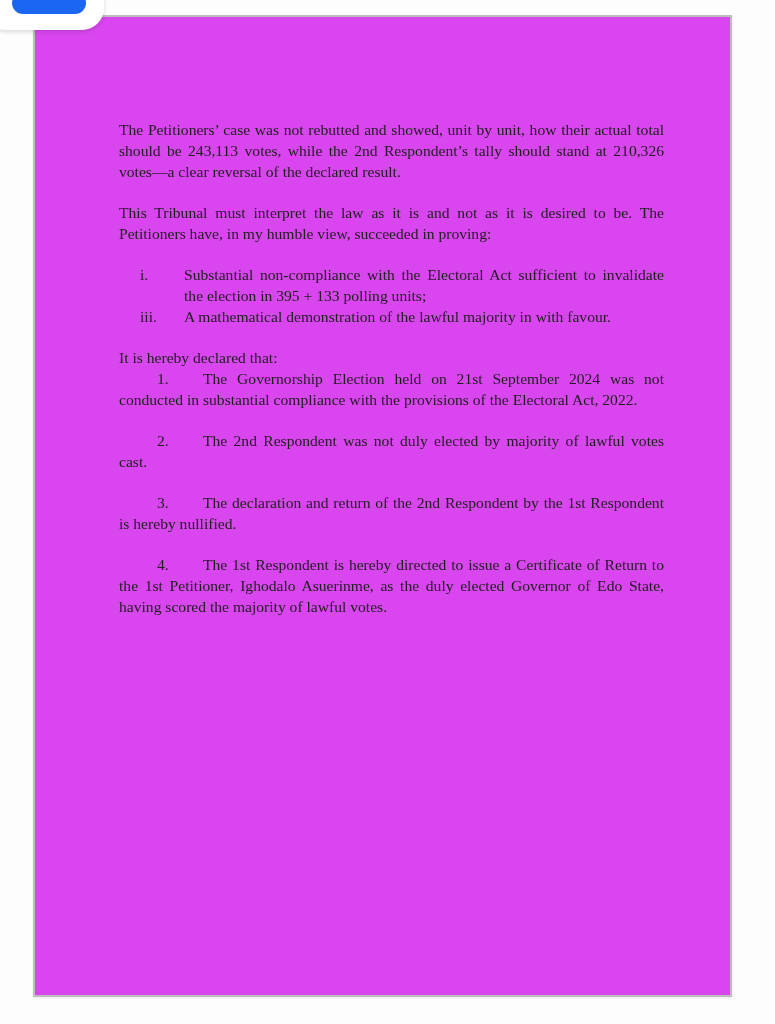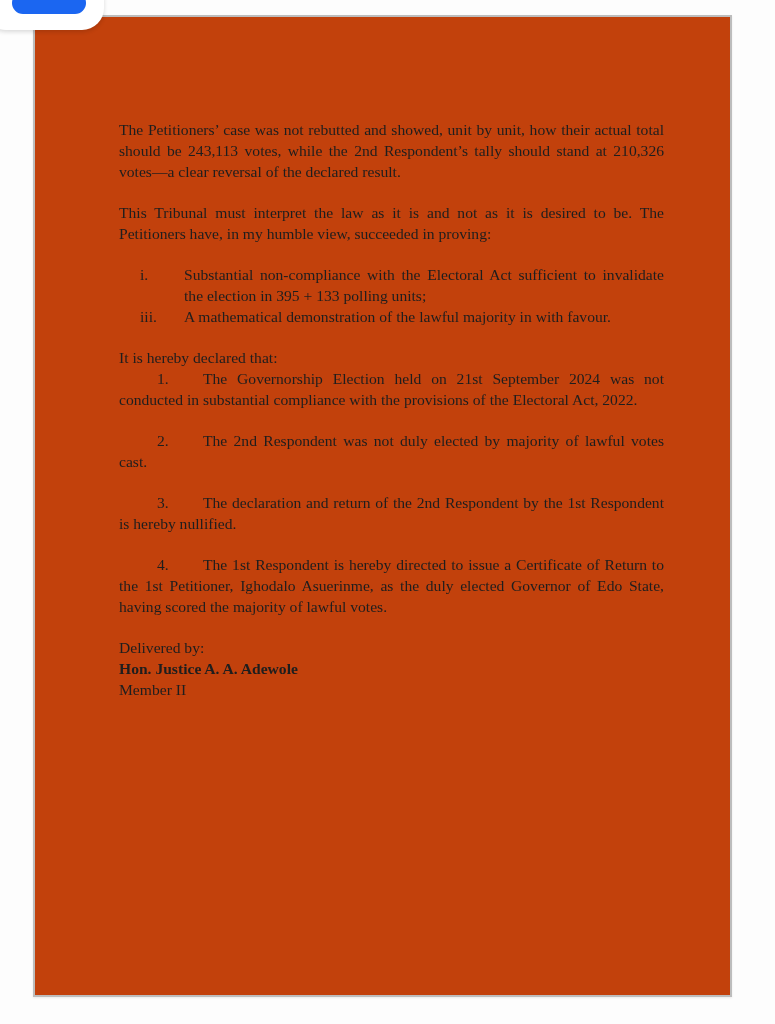--- a/index.html
+++ b/index.html
@@ -10,21 +10,21 @@
     overflow: hidden;
     position: relative;
   }
   .canvas { position: relative; width: 775px; height: 1024px; }
 
   
   .page {
     position: absolute;
     left: 33px; top: 15px;
     width: 699px; height: 982px;
-    background: #c2410c;
+    background: #d946ef;
     border: 2px solid #bdbdbd;
     box-sizing: border-box;
     box-shadow: 0 1px 2px rgba(0,0,0,0.08);
   }
 
   .doc-text {
     position: absolute;
     left: 84px; top: 102px;
     width: 545px;
     font-size: 15.6px;
@@ -113,25 +113,20 @@
         <span class="num">2.</span><span>The 2nd Respondent was not duly elected by majority of lawful votes cast.</span>
       </p>
       <p class="decl">
         <span class="num">3.</span><span>The declaration and return of the 2nd Respondent by the 1st Respondent is hereby nullified.</span>
       </p>
       <p class="decl decl-last">
         <span class="num">4.</span><span>The 1st Respondent is hereby directed to issue a Certificate of Return to the 1st Petitioner, Ighodalo Asuerinme, as the duly elected Governor of Edo State, having scored the majority of lawful votes.</span>
       </p>
 
 
-      <div class="signature">
-        <p>Delivered by:</p>
-        <p class="bold">Hon. Justice A. A. Adewole</p>
-        <p>Member II</p>
-      </div>
 
     </div>
   </div>
 
   <div class="bubble-backing"></div>
   <div class="blue-pill"></div>
 
 </div>
 
 </body></html>

